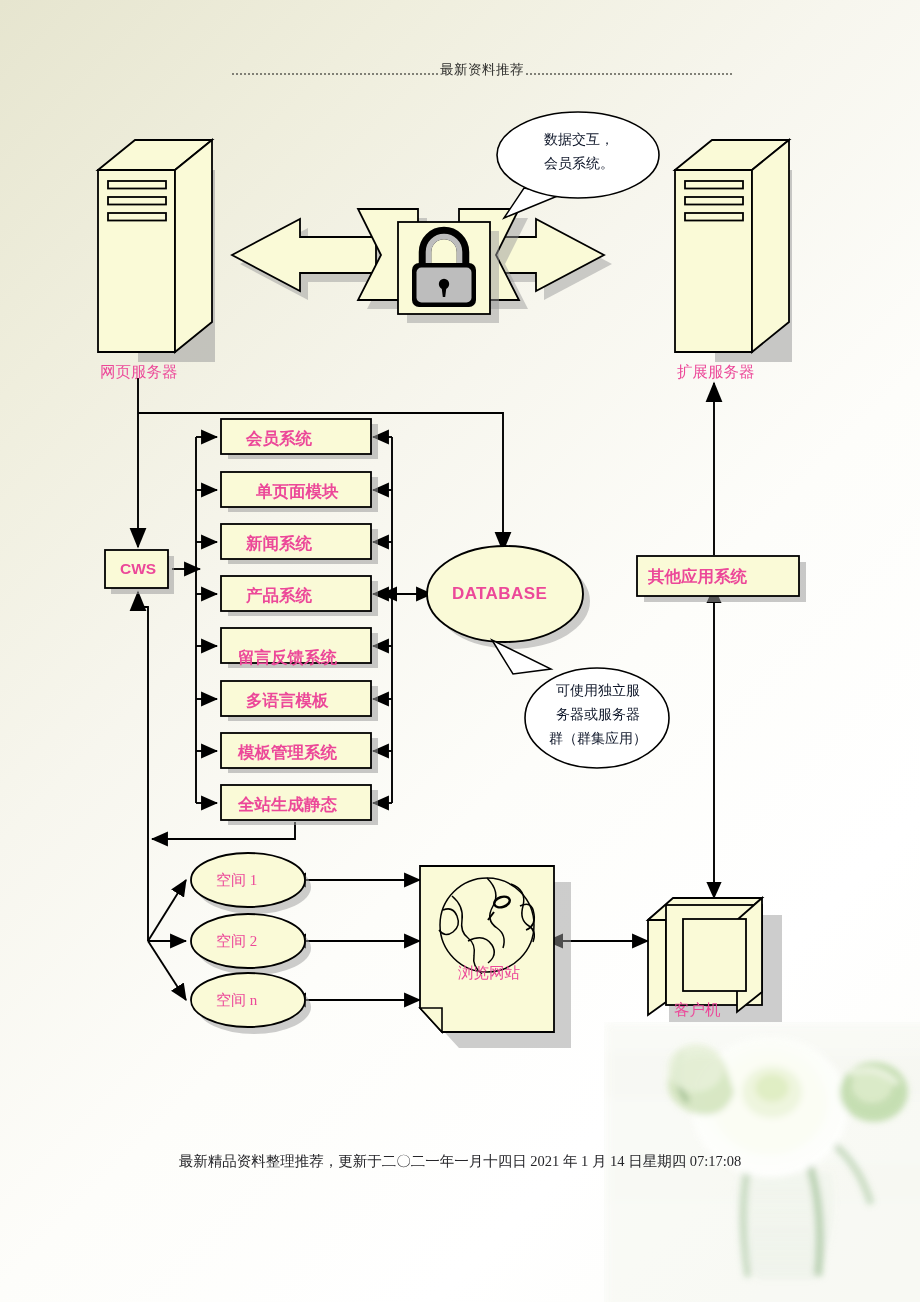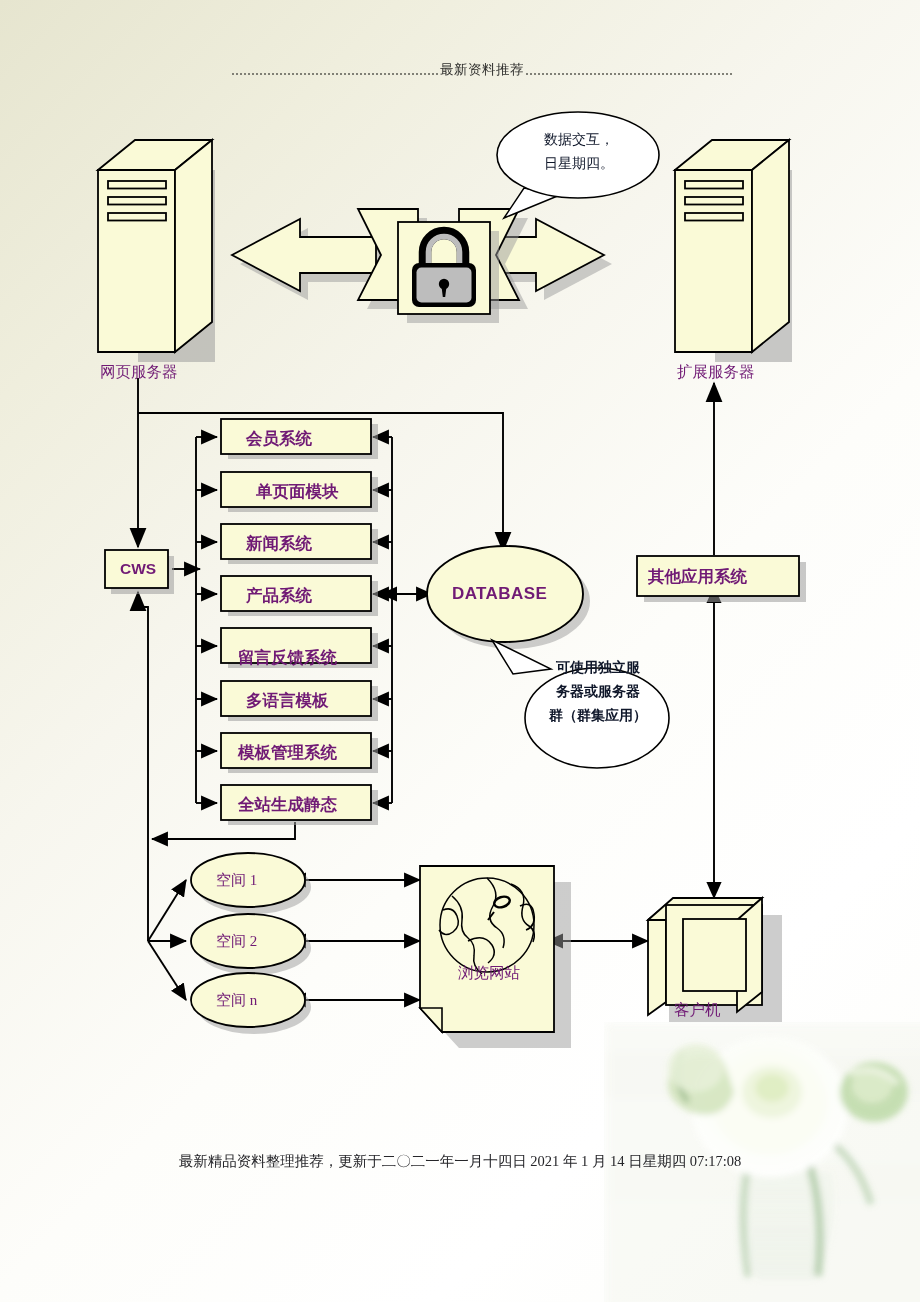--- a/index.html
+++ b/index.html
@@ -75,21 +75,21 @@
     left: 0; top: 0;
     width: 920px;
     height: 1302px;
     z-index: 20;
   }
   .diagram svg { display: block; }
 
   .lbl {
     position: absolute;
     z-index: 25;
-    color: #701a75;
+    color: #ec4899;
     white-space: nowrap;
     pointer-events: none;
   }
   .lbl.cn  { font-family: "Liberation Serif", "DejaVu Serif", serif; }
   .lbl.box { font-size: 16.5px; font-weight: 700; }
   .lbl.node-caption { font-size: 15.5px; }
   .lbl.ellipse { font-size: 15px; }
   .lbl.db {
     font-family: "Liberation Sans", "DejaVu Sans", sans-serif;
     font-size: 17px;
@@ -361,21 +361,21 @@
 <div class="lbl cn box" style="left:246px; top:690px;">多语言模板</div>
 <div class="lbl cn box" style="left:238px; top:742px;">模板管理系统</div>
 <div class="lbl cn box" style="left:238px; top:794px;">全站生成静态</div>
 
 <div class="lbl cn ellipse" style="left:216px; top:871px;">空间 1</div>
 <div class="lbl cn ellipse" style="left:216px; top:932px;">空间 2</div>
 <div class="lbl cn ellipse" style="left:216px; top:991px;">空间 n</div>
 
 <div class="lbl cn callout" style="left:520px; top:128px; width:118px;">
   <div>数据交互，</div>
-  <div>日星期四。</div>
+  <div>会员系统。</div>
 </div>
-<div class="lbl cn callout" style="left:528px; top:656px; width:140px;font-weight:bold;">
+<div class="lbl cn callout" style="left:528px; top:679px; width:140px;">
   <div>可使用独立服</div>
   <div>务器或服务器</div>
   <div>群（群集应用）</div>
 </div>
 
 <div class="page-footer cn">最新精品资料整理推荐，更新于二〇二一年一月十四日 2021 年 1 月 14 日星期四 07:17:08</div>
 
 </body></html>

